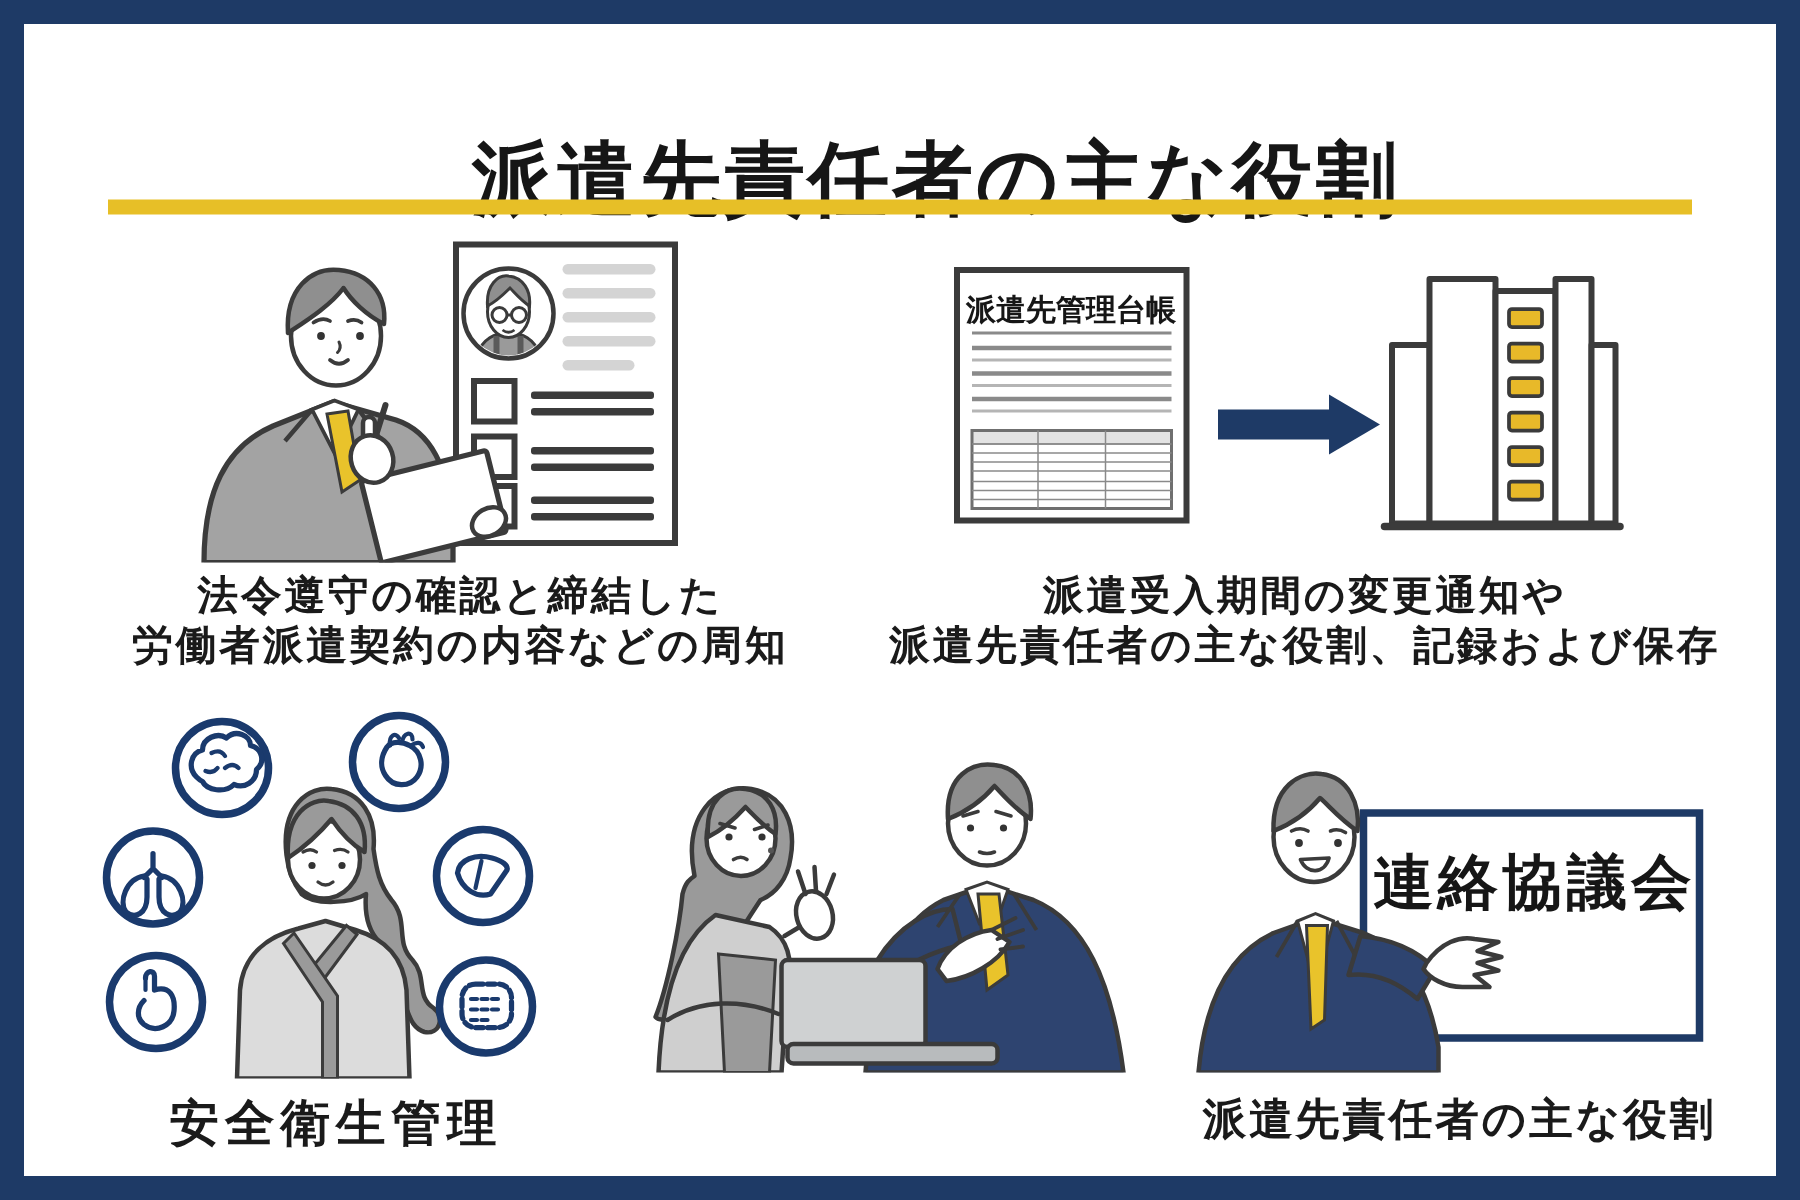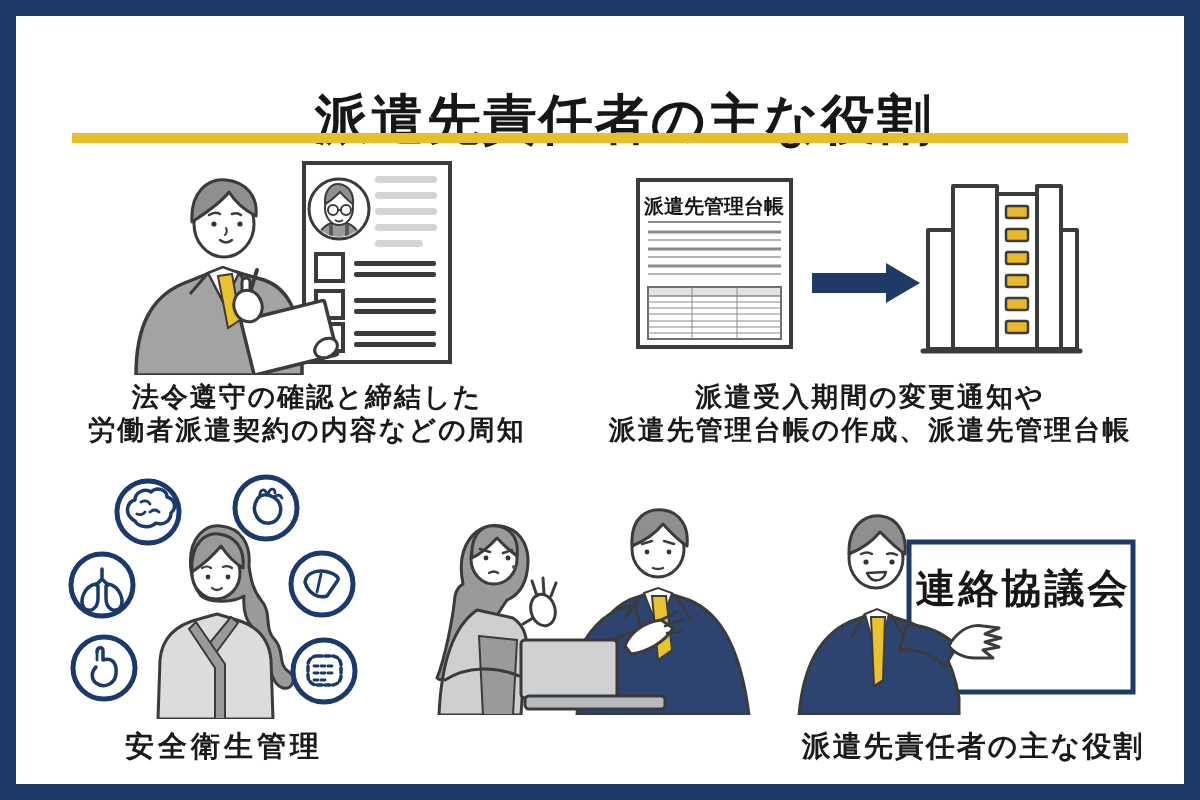--- a/index.html
+++ b/index.html
@@ -5,21 +5,21 @@
   html,body{margin:0;padding:0;background:#e8e8e8;}
   body{font-family:"Liberation Sans","DejaVu Sans",sans-serif;}
   .canvas{position:relative;width:1200px;height:800px;background:#ffffff;overflow:hidden;margin:0 auto;}
   .frame{position:absolute;inset:0;border:16px solid #1e3a66;pointer-events:none;z-index:20;}
   .title{position:absolute;top:48px;left:0;width:1200px;text-align:center;
          font-size:54px;font-weight:900;letter-spacing:2px;color:#161616;padding-left:24px;}
   .divider{position:absolute;left:72px;top:133px;width:1056px;height:10px;background:#e7bf27;}
   .caption{position:absolute;text-align:center;font-weight:800;color:#1a1a1a;white-space:pre-line;}
   .cap-compliance{left:52px;top:381px;width:510px;font-size:27px;line-height:33px;letter-spacing:2px;}
   .cap-ledger{left:578px;top:381px;width:584px;font-size:27px;line-height:33px;letter-spacing:2px;}
-  .cap-safety{left:74px;top:727px;width:300px;font-size:29px;letter-spacing:4px;}
+  .cap-safety{left:74px;top:727px;width:300px;font-size:33px;letter-spacing:4px;}
   .cap-complaints{left:428px;top:727px;width:300px;font-size:29px;letter-spacing:4px;}
   .cap-liaison{left:773px;top:727px;width:400px;font-size:29px;letter-spacing:2px;}
   .illu{position:absolute;}
   svg text{font-family:"Liberation Sans","DejaVu Sans",sans-serif;}
 </style>
 </head>
 <body>
 
 <div class="canvas">
   <div class="frame"></div>
@@ -131,21 +131,21 @@
         <rect x="378" y="57" width="22" height="12" rx="2"></rect>
         <rect x="378" y="80" width="22" height="12" rx="2"></rect>
         <rect x="378" y="103" width="22" height="12" rx="2"></rect>
         <rect x="378" y="126" width="22" height="12" rx="2"></rect>
         <rect x="378" y="149" width="22" height="12" rx="2"></rect>
       </g>
       <line x1="295" y1="179" x2="452" y2="179" stroke-width="5" stroke-linecap="round"></line>
     </g>
   </svg>
   <div class="caption cap-ledger">派遣受入期間の変更通知や
-派遣先管理台帳の作成、派遣先管理台帳</div>
+派遣先責任者の主な役割、記録および保存</div>
 
   <svg class="illu" style="left:65px;top:474px;" width="320" height="245" viewBox="0 0 320 245">
     <g>
       <path d="M126,96 C122,62 142,50 156,52 C176,54 186,70 184,92 C186,106 188,116 196,126 C208,140 198,154 210,166 C220,177 212,190 224,198 C232,204 228,216 218,214 C206,210 208,196 200,188 C190,178 196,164 188,154 C180,146 178,134 179,122 C170,128 145,130 136,122 C130,114 127,105 126,96 Z" fill="#9a9a9a" stroke="#3b3b3b" stroke-width="3" stroke-linejoin="round"></path>
       <ellipse cx="151" cy="99" rx="24" ry="26" fill="#fff" stroke="#3b3b3b" stroke-width="3"></ellipse>
       <path d="M127,98 C125,68 142,58 154,60 C170,62 180,74 178,94 C168,88 160,78 156,72 C146,84 136,92 127,98 Z" fill="#9a9a9a" stroke="#3b3b3b" stroke-width="3" stroke-linejoin="round"></path>
       <path d="M137,94 q5,-3 9,0 M158,93 q5,-2 9,1" stroke="#3b3b3b" stroke-width="2.2" fill="none" stroke-linecap="round"></path>
       <circle cx="143" cy="103" r="2.4" fill="#333"></circle>
         <circle cx="163" cy="103" r="2.4" fill="#333"></circle>
       <path d="M147,114 q5,4 10,0" stroke="#3b3b3b" stroke-width="2.2" fill="none" stroke-linecap="round"></path>

